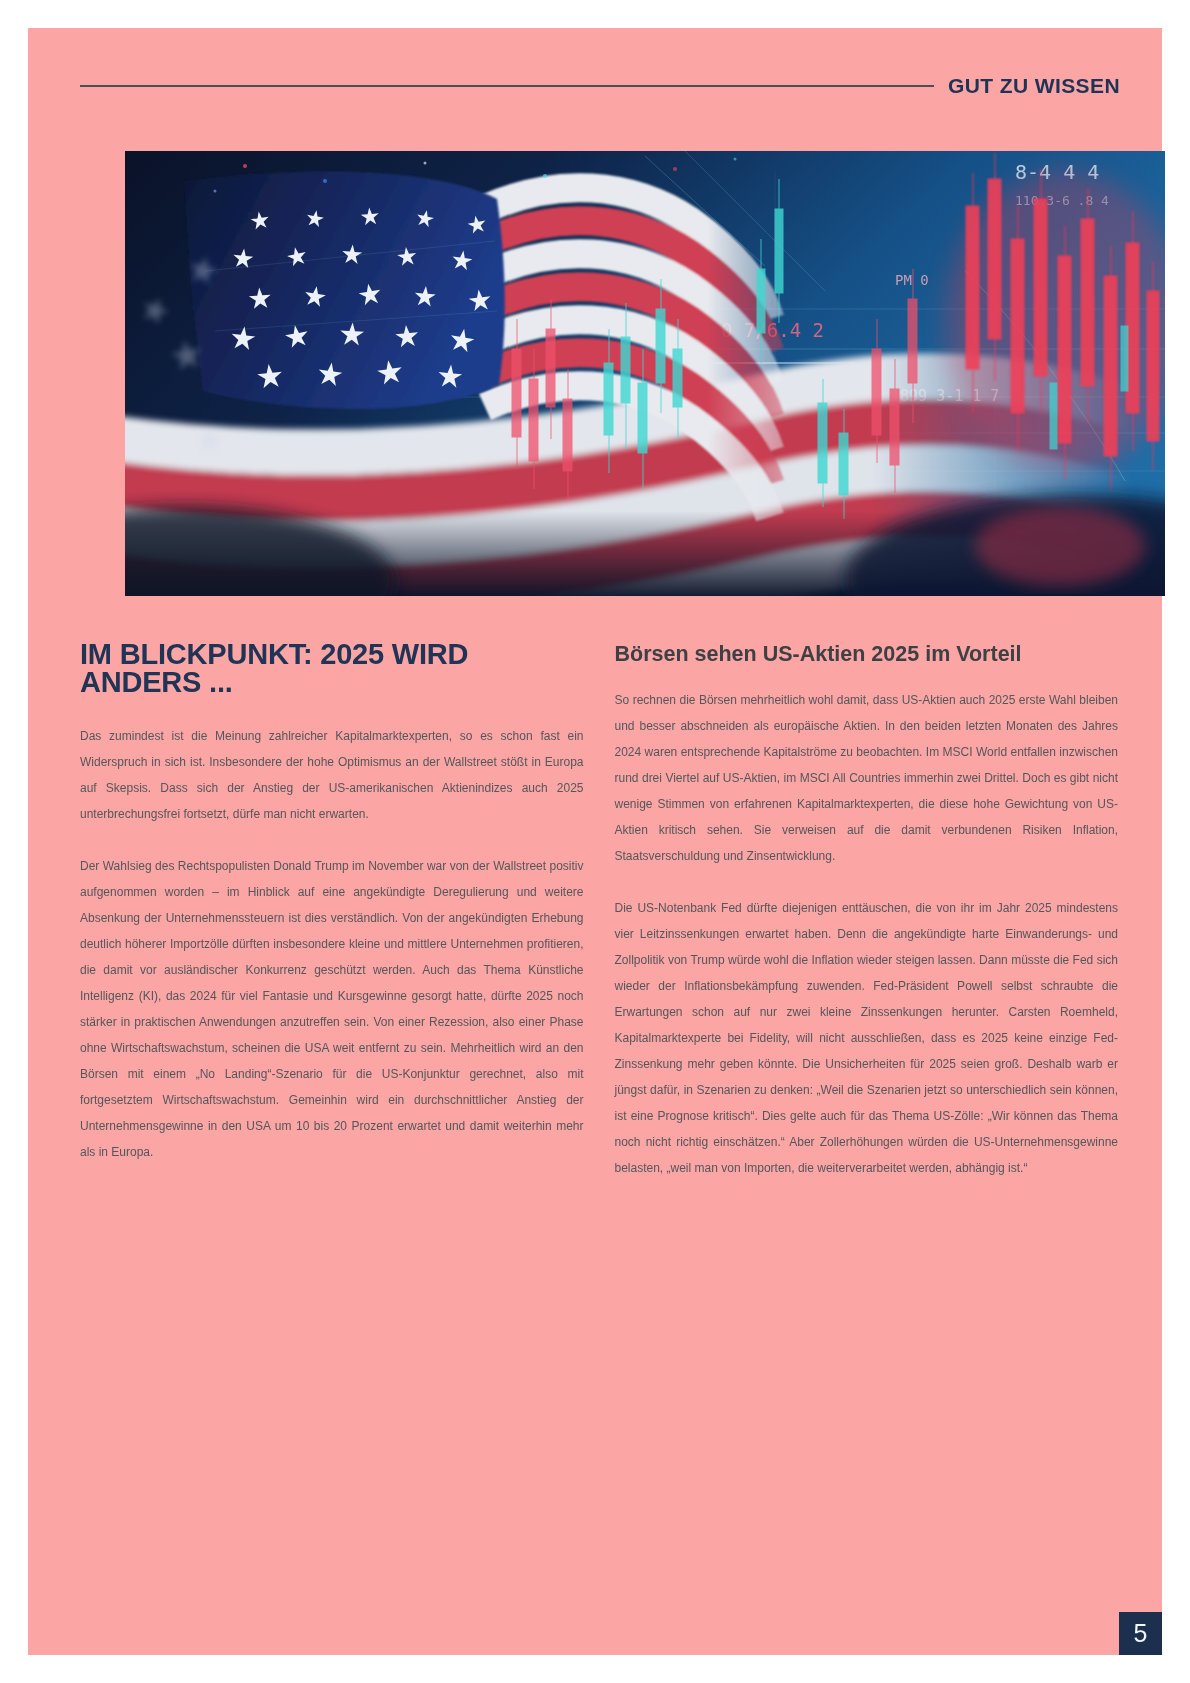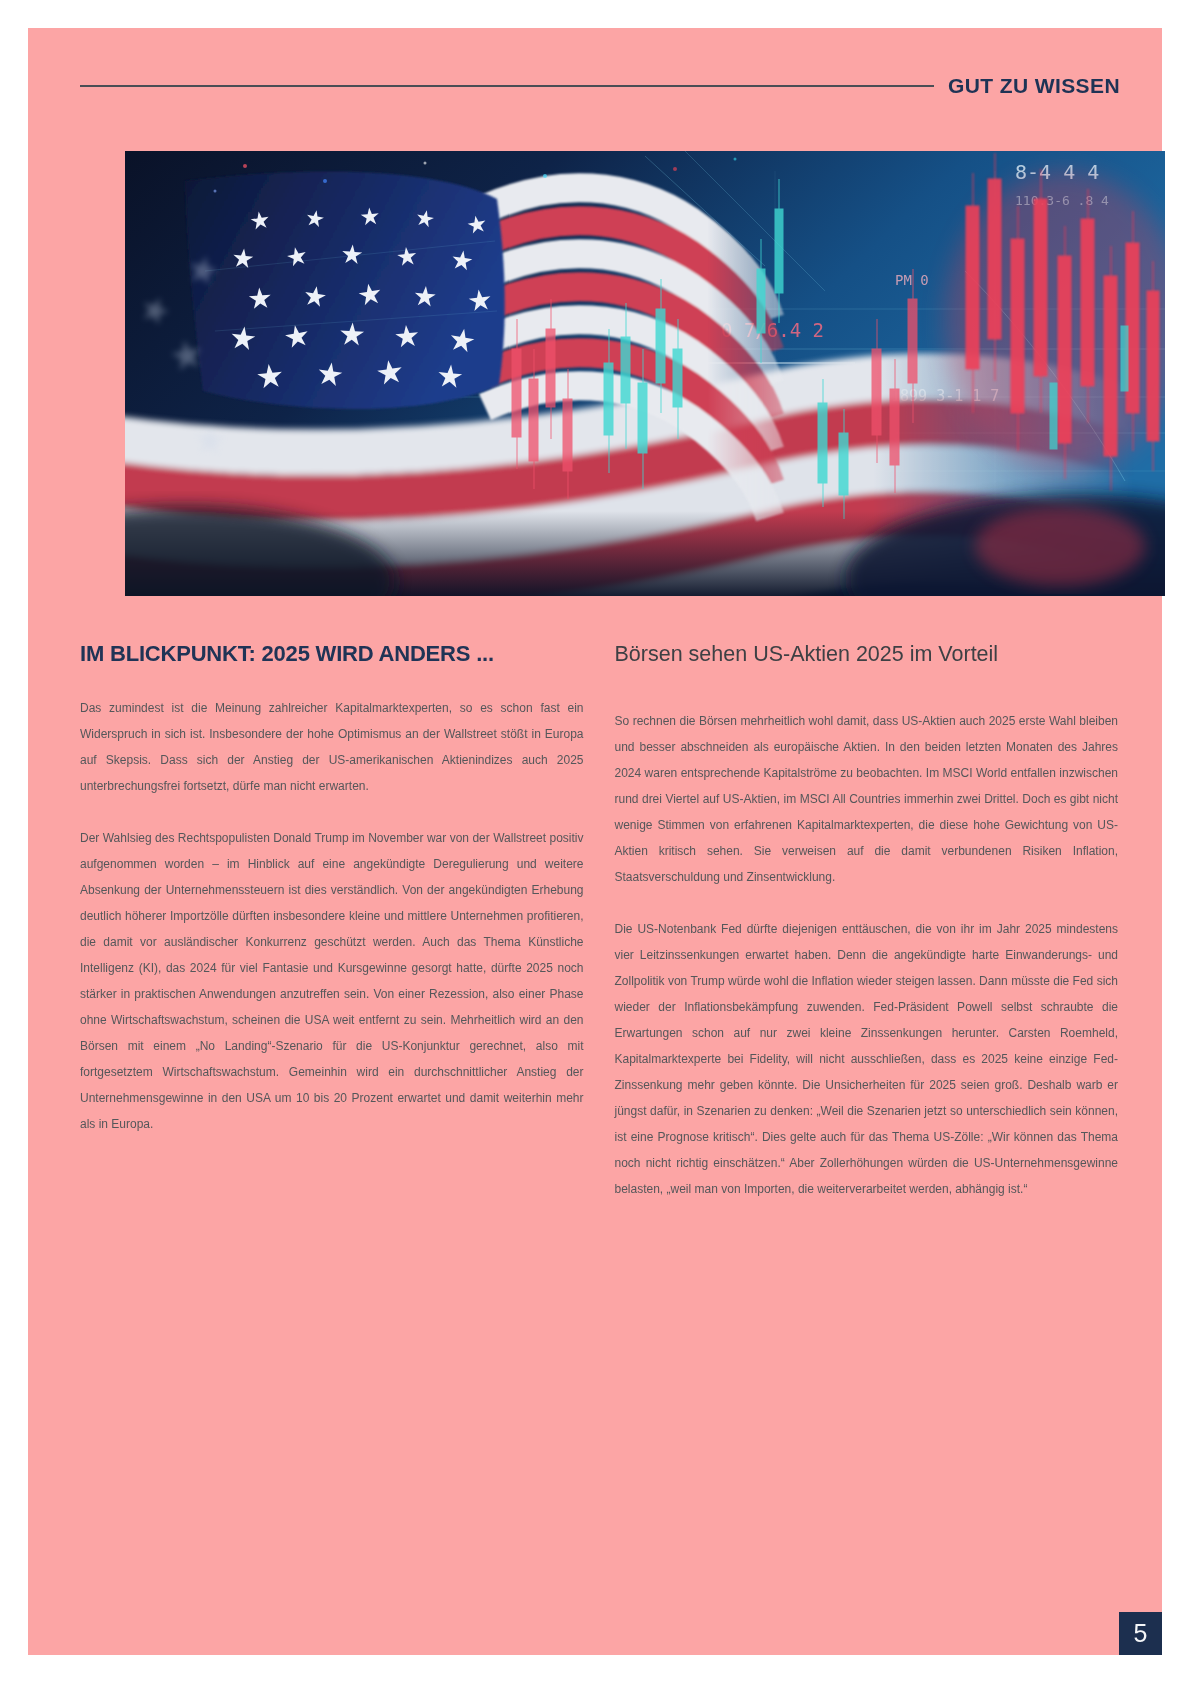--- a/index.html
+++ b/index.html
@@ -25,27 +25,27 @@
   
   .hero{position:absolute;left:65px;top:107px;width:1040px;height:445px;margin:16px;padding-left:16px;}
   .hero svg{display:block;width:1040px;height:445px;}
   
   .columns{
     position:absolute;left:52px;top:612px;width:1038px;
     display:flex;gap:31px;
   }
   .col{flex:1;min-width:0;}
   .h-left{
-    font-size:22px;line-height:28px;font-weight:bold;color:#203456;
+    font-size:29px;line-height:28px;font-weight:bold;color:#203456;
     letter-spacing:-.2px;margin:0 0 27px 0;
   }
   .h-left span{display:block;}
   .h-right{
-    font-size:21.5px;line-height:28px;font-weight:normal;color:#3e4044;
-    margin:0 0 40px 0;
+    font-size:21.5px;line-height:28px;font-weight:bold;color:#3e4044;
+    margin:0 0 19px 0;
   }
   .col p{
     font-size:12px;line-height:26px;color:#55575a;
     text-align:justify;margin:0 0 26px 0;
     hyphens:auto;-webkit-hyphens:auto;
   }
   
   .pagebox{
     position:absolute;right:0;bottom:0;width:43px;height:43px;
     background:#1c2f4f;color:#f4f6f8;display:flex;align-items:center;justify-content:center;

